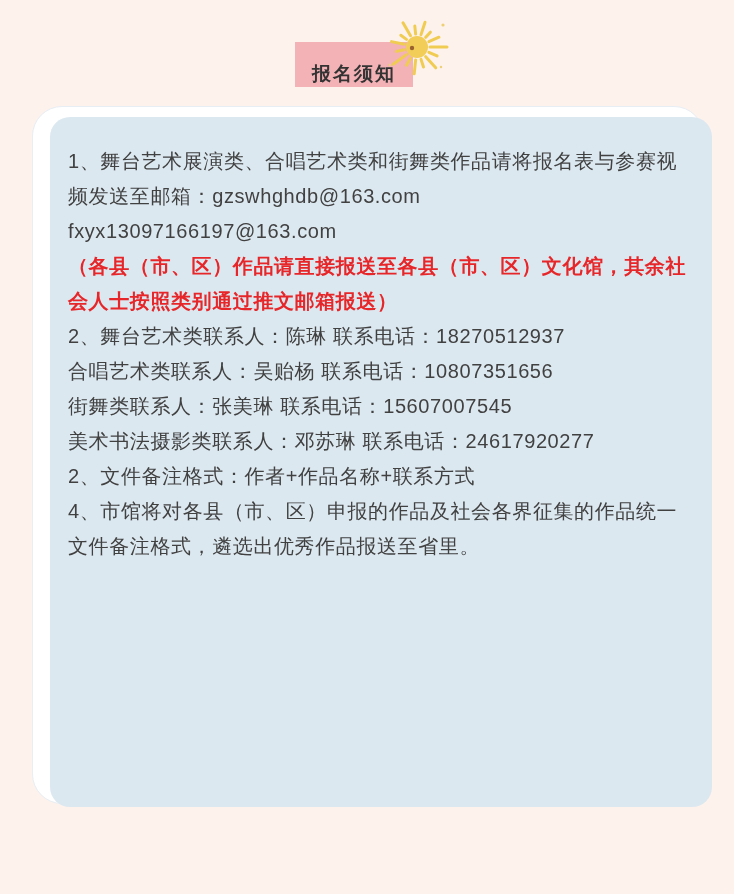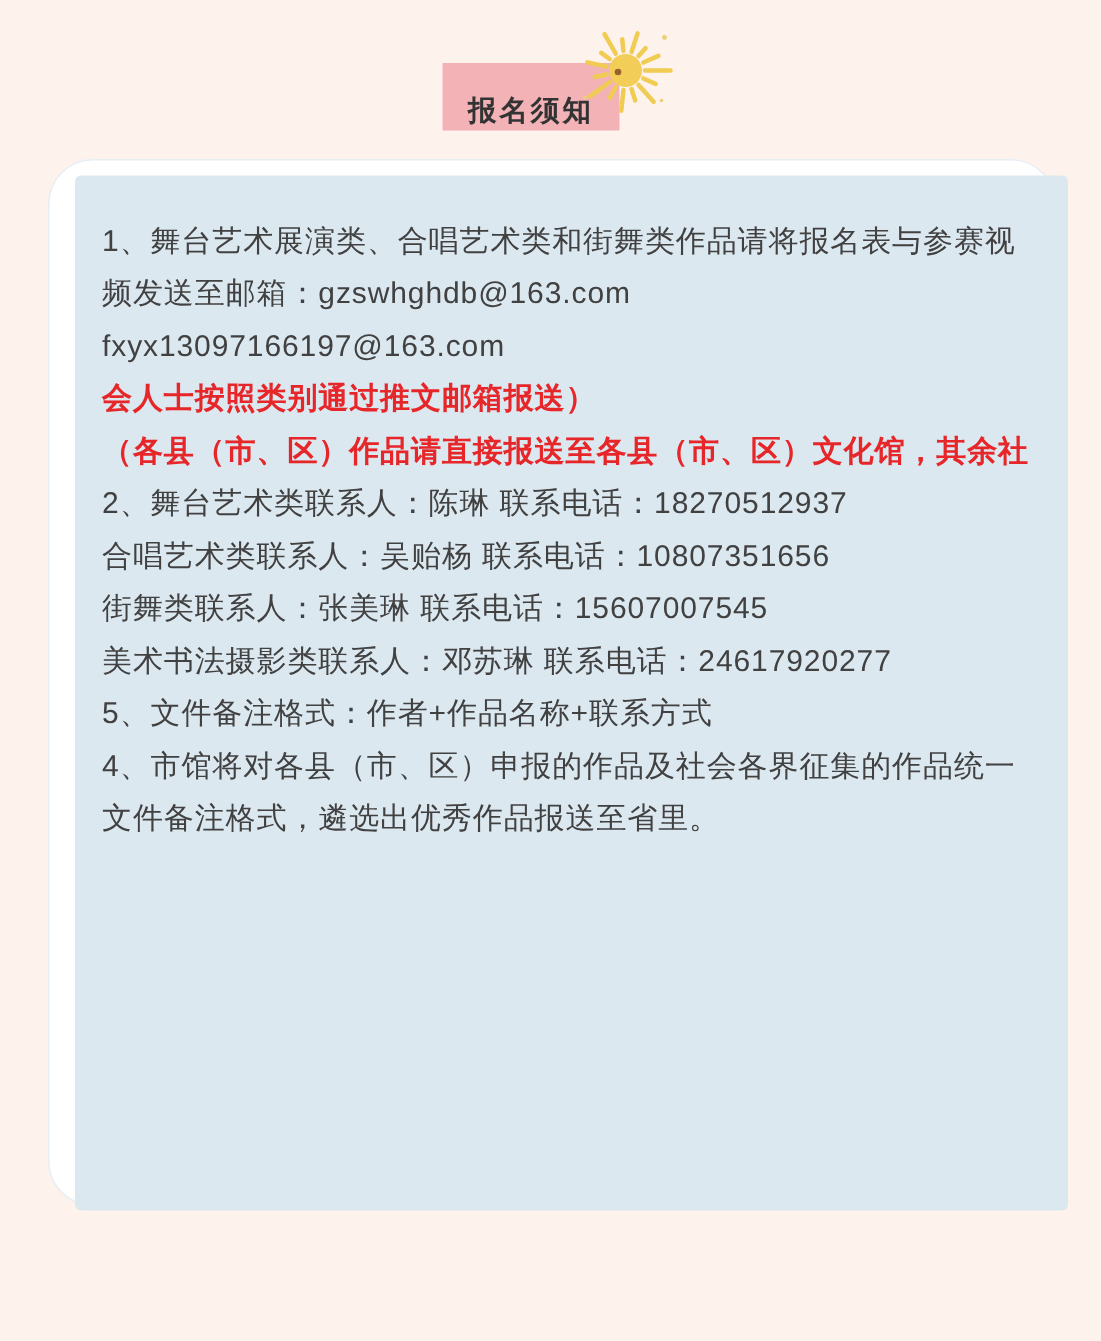--- a/index.html
+++ b/index.html
@@ -39,21 +39,21 @@
     border-radius: 30px;
     box-sizing: border-box;
     z-index: 0;
   }
 
   
   .panel {
     position: absolute; left: 50px; top: 117px;
     width: 662px; height: 690px;
     background: #dce8f0;
-    border-radius: 4px;
+    border-radius: 20px;
     z-index: 1;
   }
   .content { padding: 27px 0 0 18px; }
 
   p.line {
     margin: 0; height: 35px; line-height: 35px;
     font-size: 20px; letter-spacing: 0.6px;
     color: #414141; white-space: nowrap;
   }
   p.line.highlight { color: #e62629; font-weight: bold; }
@@ -63,27 +63,27 @@
 
 <div class="page">
 
   <div class="card-back"></div>
 
   <div class="panel">
     <div class="content">
       <p class="line">1、舞台艺术展演类、合唱艺术类和街舞类作品请将报名表与参赛视</p>
       <p class="line">频发送至邮箱：gzswhghdb@163.com</p>
       <p class="line">fxyx13097166197@163.com</p>
+      <p class="line highlight">（各县（市、区）作品请直接报送至各县（市、区）文化馆，其余社</p>
       <p class="line highlight">会人士按照类别通过推文邮箱报送）</p>
-      <p class="line highlight">（各县（市、区）作品请直接报送至各县（市、区）文化馆，其余社</p>
       <p class="line">2、舞台艺术类联系人：陈琳 联系电话：18270512937</p>
       <p class="line">合唱艺术类联系人：吴贻杨 联系电话：10807351656</p>
       <p class="line">街舞类联系人：张美琳 联系电话：15607007545</p>
       <p class="line">美术书法摄影类联系人：邓苏琳 联系电话：24617920277</p>
-      <p class="line">5、文件备注格式：作者+作品名称+联系方式</p>
+      <p class="line">2、文件备注格式：作者+作品名称+联系方式</p>
       <p class="line">4、市馆将对各县（市、区）申报的作品及社会各界征集的作品统一</p>
       <p class="line">文件备注格式，遴选出优秀作品报送至省里。</p>
     </div>
   </div>
 
   <div class="badge">
     <span class="badge-label">报名须知</span>
   </div>
 
   <svg class="sun" viewBox="-40 -40 80 80" xmlns="http://www.w3.org/2000/svg">

